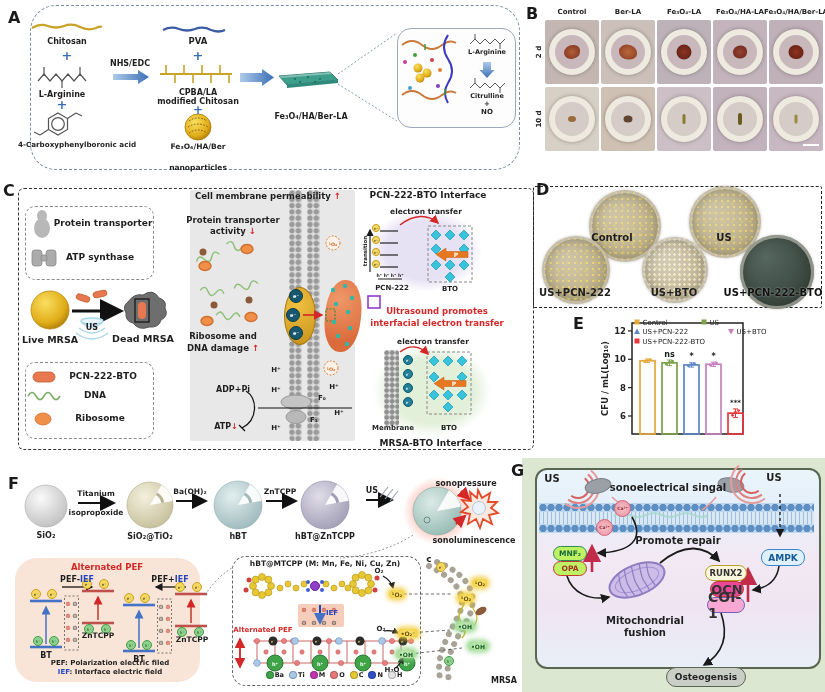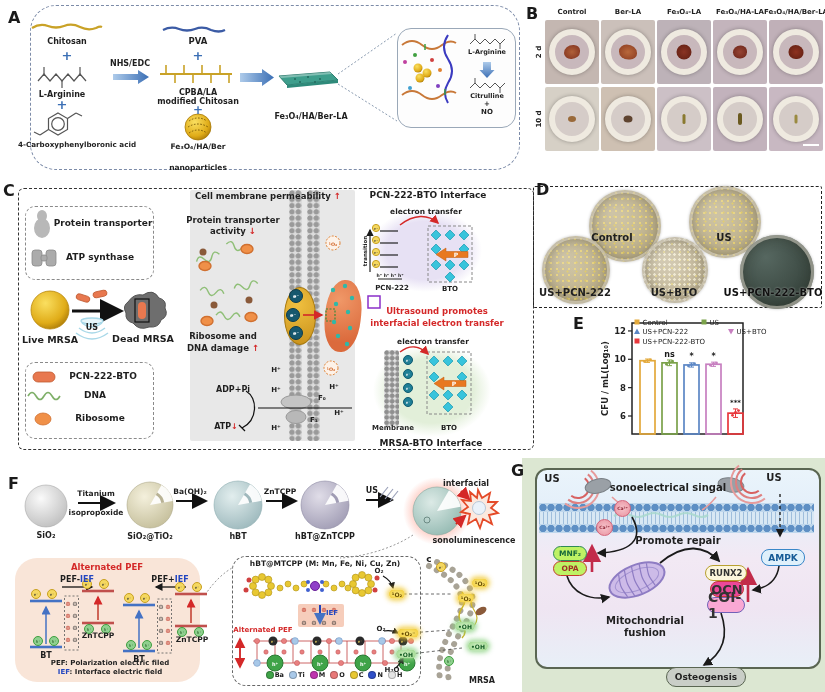--- a/index.html
+++ b/index.html
@@ -857,21 +857,21 @@
   <div class="plab" style="left:8px;top:474px;">F</div>
   <div class="t tb s8" style="left:46px;top:536px;">SiO₂</div>
   <div class="t tb s75" style="left:96px;top:494px;">Titanium</div>
   <div class="t tb s75" style="left:96px;top:513px;">isopropoxide</div>
   <div class="t tb s8" style="left:150px;top:537px;">SiO₂@TiO₂</div>
   <div class="t tb s75" style="left:190px;top:492px;">Ba(OH)₂</div>
   <div class="t tb s8" style="left:238px;top:537px;">hBT</div>
   <div class="t tb s75" style="left:280px;top:492px;">ZnTCPP</div>
   <div class="t tb s8" style="left:325px;top:537px;">hBT@ZnTCPP</div>
   <div class="t tb s8" style="left:372px;top:491px;">US</div>
-  <div class="t tb s8" style="left:466px;top:484px;">interfacial</div>
+  <div class="t tb s8" style="left:466px;top:484px;">sonopressure</div>
   <div class="t tb s8" style="left:474px;top:541px;">sonoluminescence</div>
   <div class="t tb s85 red" style="left:107px;top:568px;">Alternated PEF</div>
   <div class="t tb s8" style="left:77px;top:580px;"><span>PEF-</span><span class="blue">IEF</span></div>
   <div class="t tb s8" style="left:170px;top:580px;"><span>PEF+</span><span class="blue">IEF</span></div>
   <div class="t tb s8" style="left:46px;top:656px;">BT</div>
   <div class="t tb s75" style="left:98px;top:636px;">ZnTCPP</div>
   <div class="t tb s8" style="left:139px;top:660px;">BT</div>
   <div class="t tb s75" style="left:192px;top:640px;">ZnTCPP</div>
   <div class="t tb s7" style="left:110px;top:664px;">PEF: Polarization electric filed</div>
   <div class="t tb s7" style="left:110px;top:673px;"><span class="blue">IEF</span><span>: Interface electric field</span></div>
@@ -891,21 +891,21 @@
     <span><i class="dot" style="background: rgb(232, 120, 120);"></i><span>O</span></span>
     <span><i class="dot" style="background: rgb(232, 200, 50);"></i><span>C</span></span>
     <span><i class="dot" style="background: rgb(48, 80, 200);"></i><span>N</span></span>
     <span><i class="dot" style="background: rgb(228, 228, 228);"></i><span>H</span></span>
   </div>
   <div class="t tb s9" style="left:429px;top:560px;">c</div>
   <div class="glowY" style="left:480px;top:583px;">¹O₂</div>
   <div class="glowY" style="left:466px;top:598px;">¹O₂</div>
   <div class="glowG" style="left:465px;top:626px;">•OH</div>
   <div class="glowG" style="left:478px;top:646px;">•OH</div>
-  <div class="t tb s8" style="left:482px;top:681px;">MRSA</div>
+  <div class="t tb s8" style="left:504px;top:681px;">MRSA</div>
 
   <div class="plab" style="left:511px;top:461px;">G</div>
   <div class="t tb s10" style="left:552px;top:478px;">US</div>
   <div class="t tb s10" style="left:774px;top:477px;">US</div>
   <div class="t tb s10" style="left:668px;top:487px;">sonoelectrical singal</div>
   <div class="ca" style="left:614px;top:500px;">Ca²⁺</div>
   <div class="ca" style="left:596px;top:519px;">Ca²⁺</div>
   <div class="t tb s10" style="left:678px;top:540px;">Promote repair</div>
   <div class="gpill" style="left:553px;top:546px;width:32px;height:13px;border:1.6px solid #2E8B57;color:#17683C;font-size:7.5px;">MNF₂</div>
   <div class="gpill" style="left:553px;top:561px;width:32px;height:13px;border:1.6px solid #C23B2E;color:#A03024;font-size:7.5px;">OPA</div>

